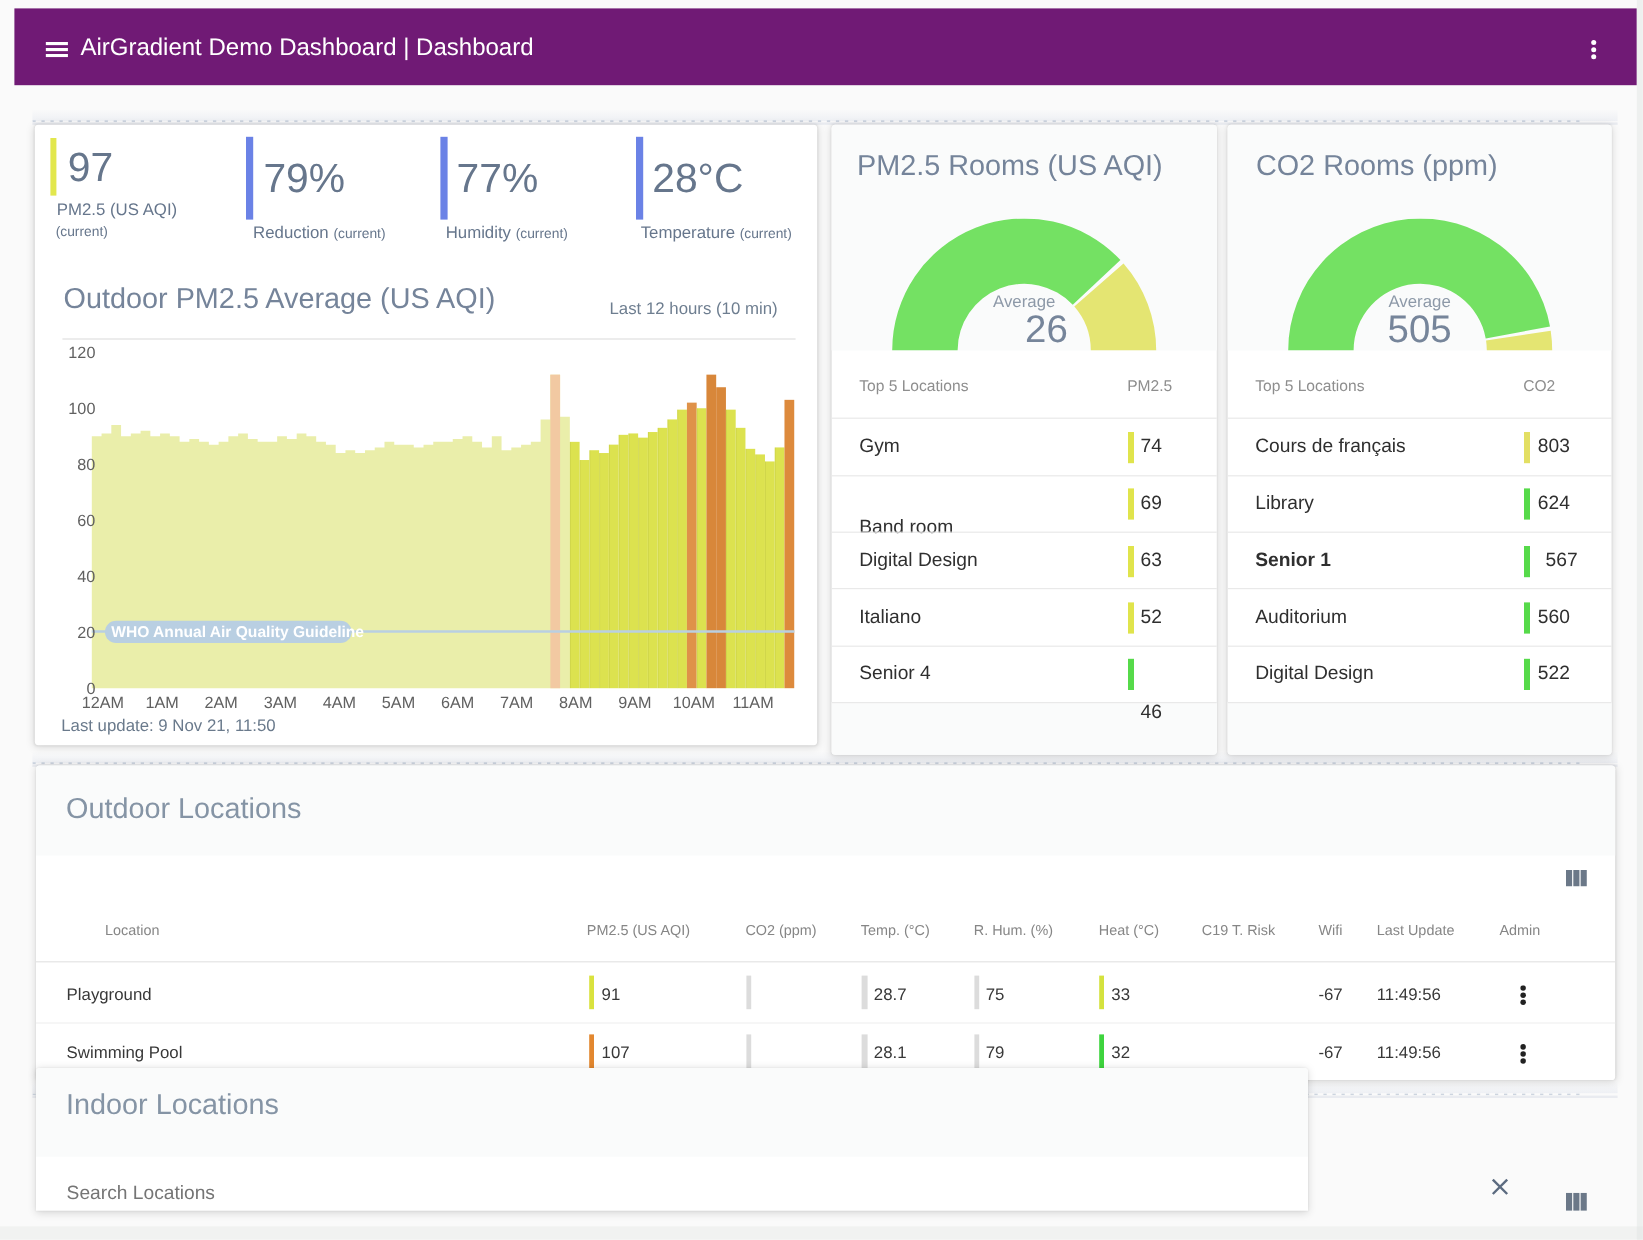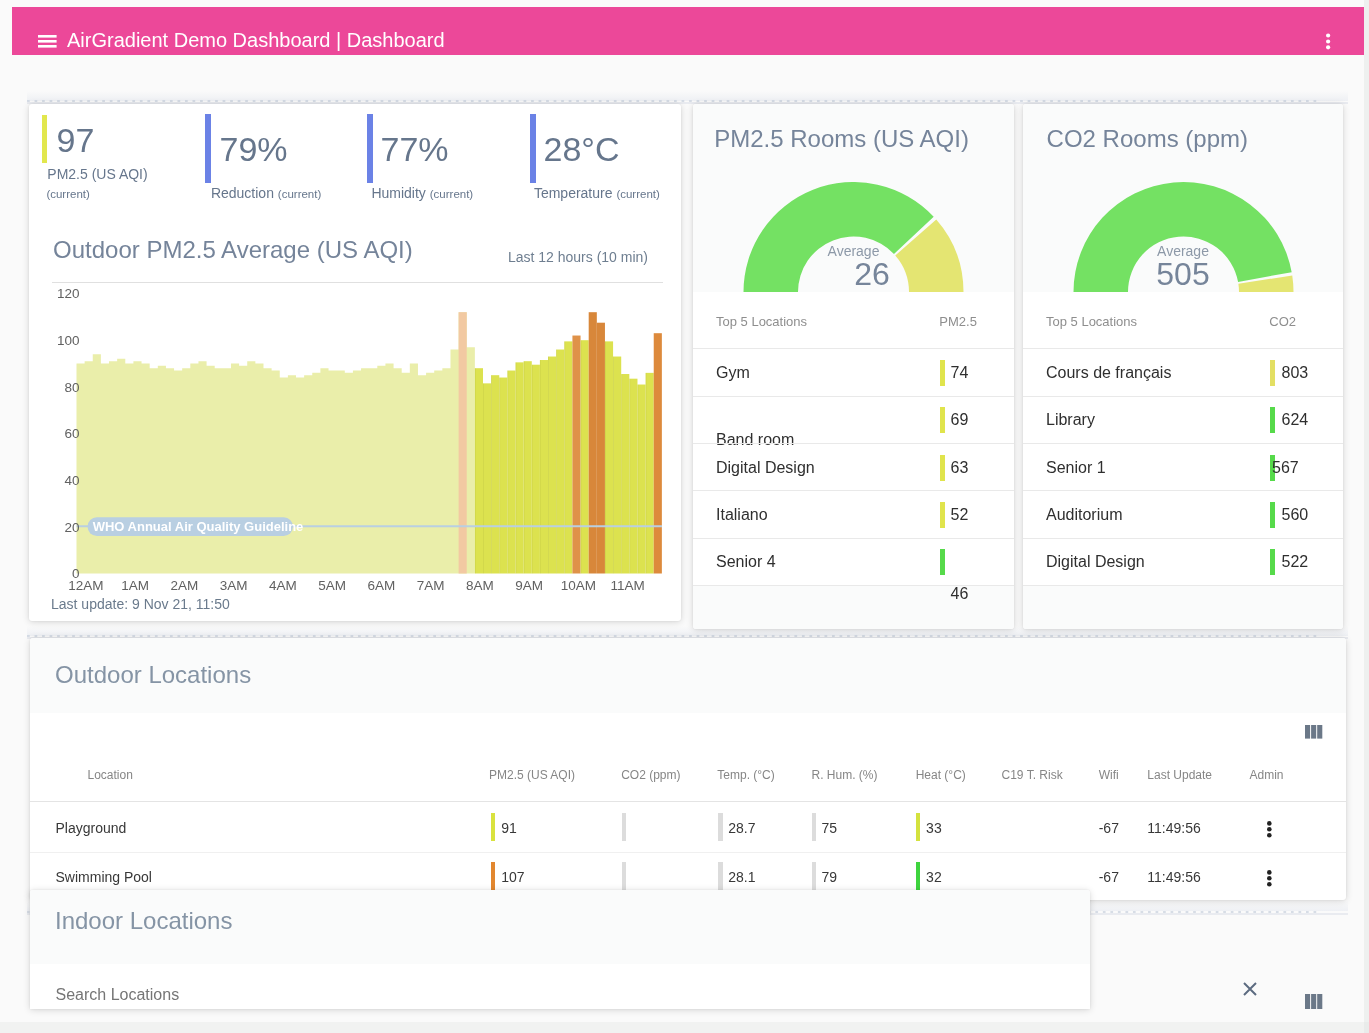--- a/index.html
+++ b/index.html
@@ -1,19 +1,19 @@
 <!DOCTYPE html>
 <html><head>
 <meta charset="utf-8">
 <style>
   * { margin:0; padding:0; box-sizing:border-box; }
   html,body { width:1369px; height:1033px; overflow:hidden; background:#fafafa;
     font-family:"Liberation Sans", sans-serif; }
   .abs { position:absolute; }
-  .navbar { position:absolute; left:12px; top:7px; width:1352px; height:48px; background:#ec4899; }
+  .navbar { position:absolute; left:12px; top:7px; width:1352px; height:64px; background:#701a75; }
   .nav-title { position:absolute; left:55px; top:0; height:64px; line-height:66px;
     color:#ffffff; font-size:20px; }
   .card { position:absolute; background:#ffffff; border-radius:3px;
     box-shadow:0 1px 7px rgba(0,0,0,0.15), 0 0 2px rgba(0,0,0,0.08); }
   .cardhdr { position:absolute; left:0; top:0; right:0; background:#fafbfb; border-radius:3px 3px 0 0; }
   .ctitle { position:absolute; font-size:24px; color:#75849a; line-height:1; white-space:nowrap; }
   .statnum { position:absolute; font-size:34px; color:#66768c; line-height:1; }
   .statlbl { position:absolute; font-size:14px; color:#66768c; line-height:1; white-space:nowrap; }
   .statcur { font-size:11.5px; color:#66768c; }
   .sbar { position:absolute; width:5.5px; }
@@ -211,23 +211,23 @@
 <div class="t5hdr" style="left:246.3px; top:210.8px;">CO2</div>
 <div class="tdiv" style="top:244.1px"></div>
 <div class="t5name" style="left:23px; top:260.8px;">Cours de français</div>
 <div class="t5bar" style="left:247.4px; top:255.8px; background:#e3df63;"></div>
 <div class="t5val" style="left:258.5px; top:260.8px;">803</div>
 <div class="tdiv" style="top:291.4px"></div>
 <div class="t5name" style="left:23px; top:308.1px;">Library</div>
 <div class="t5bar" style="left:247.4px; top:303.1px; background:#56da4a;"></div>
 <div class="t5val" style="left:258.5px; top:308.1px;">624</div>
 <div class="tdiv" style="top:338.7px"></div>
-<div class="t5name" style="left:23px; top:355.4px;">Senior 1</div>
+<div class="t5name" style="left:23px; top:355.4px;font-weight:bold;">Senior 1</div>
 <div class="t5bar" style="left:247.4px; top:350.4px; background:#56da4a;"></div>
-<div class="t5val" style="left:249px; top:355.4px;">567</div>
+<div class="t5val" style="left:265px; top:355.4px;">567</div>
 <div class="tdiv" style="top:386.0px"></div>
 <div class="t5name" style="left:23px; top:402.7px;">Auditorium</div>
 <div class="t5bar" style="left:247.4px; top:397.7px; background:#56da4a;"></div>
 <div class="t5val" style="left:258.5px; top:402.7px;">560</div>
 <div class="tdiv" style="top:433.3px"></div>
 <div class="t5name" style="left:23px; top:450.0px;">Digital Design</div>
 <div class="t5bar" style="left:247.4px; top:445.0px; background:#56da4a;"></div>
 <div class="t5val" style="left:258.5px; top:450.0px;">522</div>
 <div class="tdiv" style="top:480.6px"></div>
 </div>

